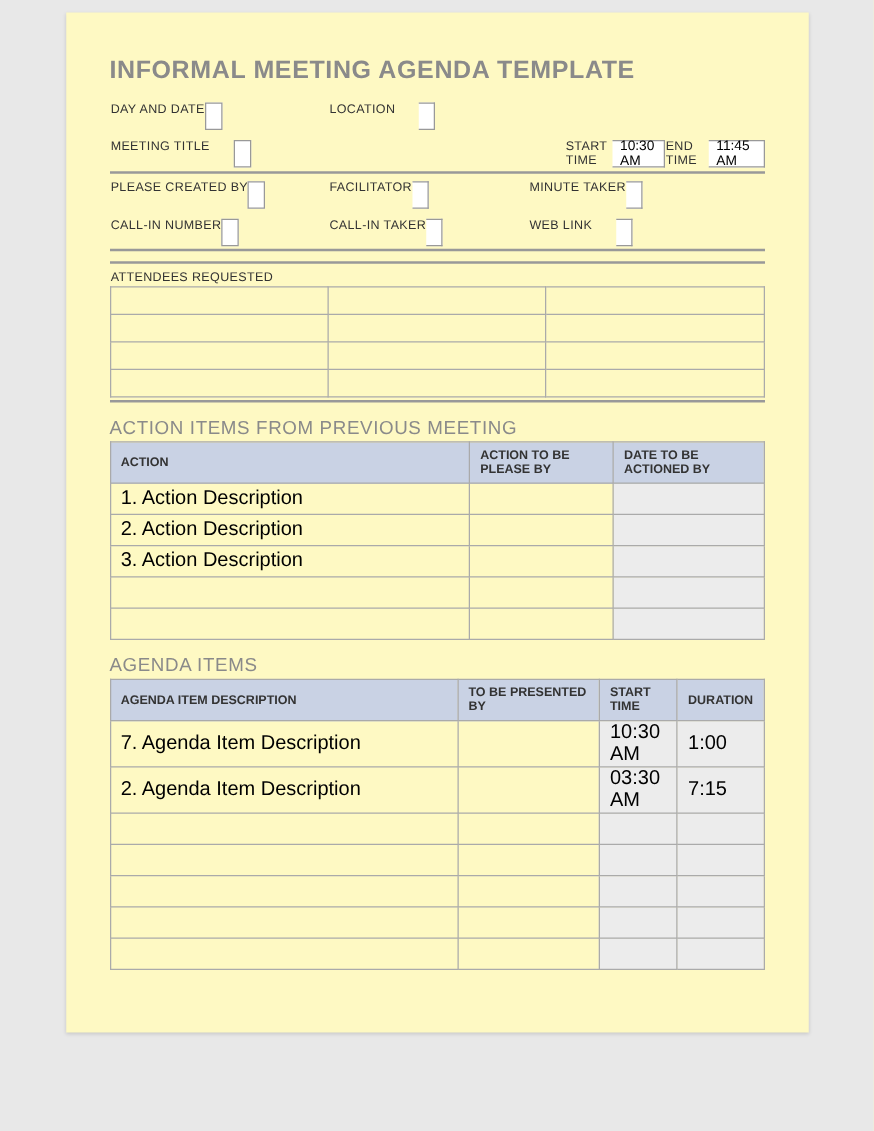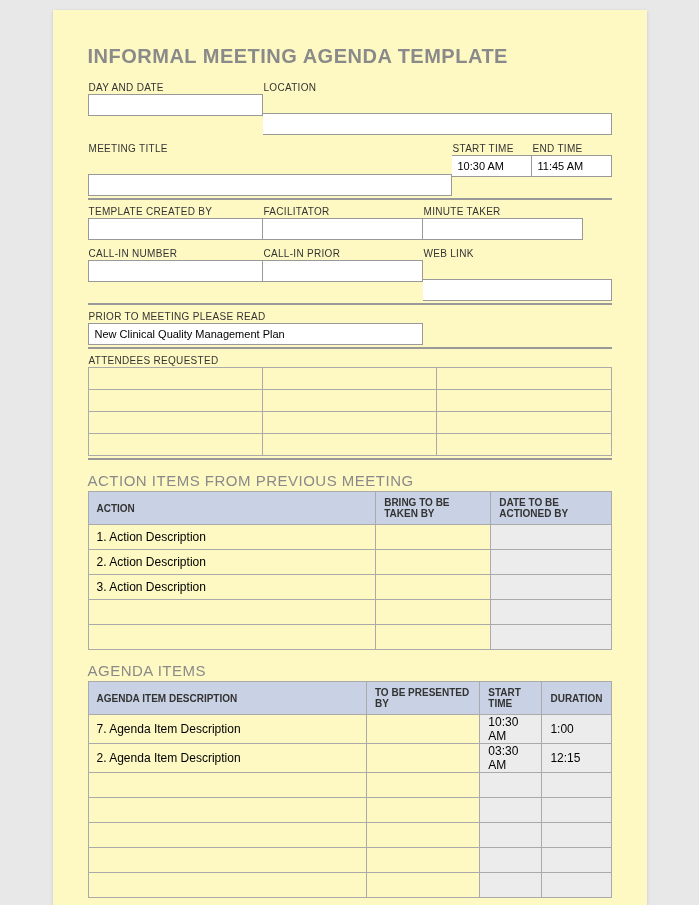--- a/index.html
+++ b/index.html
@@ -37,21 +37,21 @@
     margin-bottom: 1px;
     padding-left: 1px;
   }
   .row {
     display: flex;
     gap: 0;
     margin-bottom: 8px;
   }
   .field {
     display: flex;
-    flex-direction: column;
+    flex-direction: row;
   }
   .field .box {
     border: 1px solid #999;
     height: 22px;
     font-size: 11px;
     padding: 4px 6px;
     background: #fff;
     display: flex;
     align-items: center;
   }
@@ -88,21 +88,21 @@
     text-align: left;
     font-size: 10px;
     font-weight: bold;
     padding: 5px 8px;
     border: 1px solid #aaa;
   }
   table.section td {
     border: 1px solid #aaa;
     height: 25px;
     padding: 0 8px;
-    font-size: 12px;
+    font-size: 16px;
     vertical-align: middle;
   }
   table.section td.shaded {
     background: #ececec;
   }
   table.section {
     margin-bottom: 10px;
   }
   .col-action { width: 55%; }
   .col-takenby { width: 22%; }
@@ -142,54 +142,50 @@
     </div>
     <div class="field w80">
       <div class="label">END TIME</div>
       <div class="box">11:45 AM</div>
     </div>
   </div>
   <div class="hr-thick"></div>
 
   <div class="row">
     <div class="field w175">
-      <div class="label">TEMPLATE CREATED BY</div>
+      <div class="label">PLEASE CREATED BY</div>
       <div class="box"></div>
     </div>
     <div class="field w160">
       <div class="label">FACILITATOR</div>
       <div class="box"></div>
     </div>
     <div class="field w160">
       <div class="label">MINUTE TAKER</div>
       <div class="box"></div>
     </div>
   </div>
 
   <div class="row">
     <div class="field w175">
       <div class="label">CALL-IN NUMBER</div>
       <div class="box"></div>
     </div>
     <div class="field w160">
-      <div class="label">CALL-IN PRIOR</div>
+      <div class="label">CALL-IN TAKER</div>
       <div class="box"></div>
     </div>
     <div class="field flex-1">
       <div class="label">WEB LINK</div>
       <div class="box"></div>
     </div>
   </div>
   <div class="hr-thick"></div>
 
   <div class="row">
-    <div class="field" style="width:335px">
-      <div class="label">PRIOR TO MEETING PLEASE READ</div>
-      <div class="box">New Clinical Quality Management Plan</div>
-    </div>
   </div>
   <div class="hr-thick"></div>
 
   <div class="label">ATTENDEES REQUESTED</div>
   <table class="attendees">
     <tbody>
         <tr>
           <td></td>
           <td></td>
           <td></td>
@@ -211,21 +207,21 @@
         </tr>
   </tbody>
     </table>
   <div class="hr-thick" style="margin-top:-8px"></div>
 
   <h2>ACTION ITEMS FROM PREVIOUS MEETING</h2>
   <table class="section">
     <thead>
       <tr>
         <th class="col-action">ACTION</th>
-        <th class="col-takenby">BRING TO BE TAKEN BY</th>
+        <th class="col-takenby">ACTION TO BE PLEASE BY</th>
         <th class="col-date">DATE TO BE ACTIONED BY</th>
       </tr>
     </thead>
     <tbody id="action-body">
         <tr>
           <td>1. Action Description</td>
           <td></td>
           <td class="shaded"></td>
         </tr>
         <tr>
@@ -265,21 +261,21 @@
         <tr>
           <td>7. Agenda Item Description</td>
           <td></td>
           <td class="shaded">10:30 AM</td>
           <td class="shaded">1:00</td>
         </tr>
         <tr>
           <td>2. Agenda Item Description</td>
           <td></td>
           <td class="shaded">03:30 AM</td>
-          <td class="shaded">12:15</td>
+          <td class="shaded">7:15</td>
         </tr>
         <tr>
           <td></td>
           <td></td>
           <td class="shaded"></td>
           <td class="shaded"></td>
         </tr>
         <tr>
           <td></td>
           <td></td>

